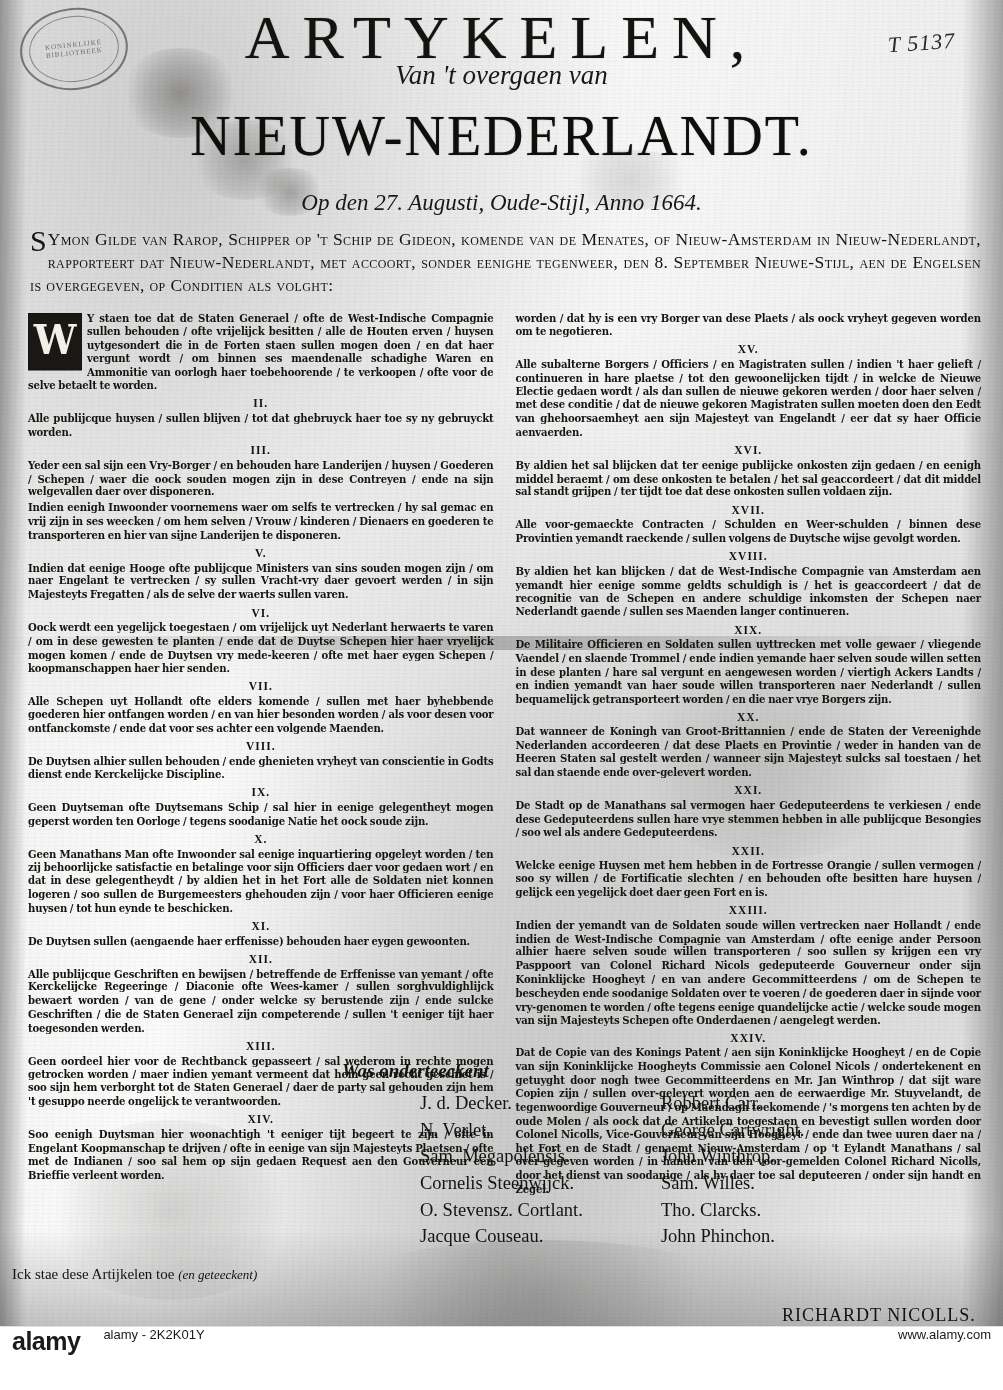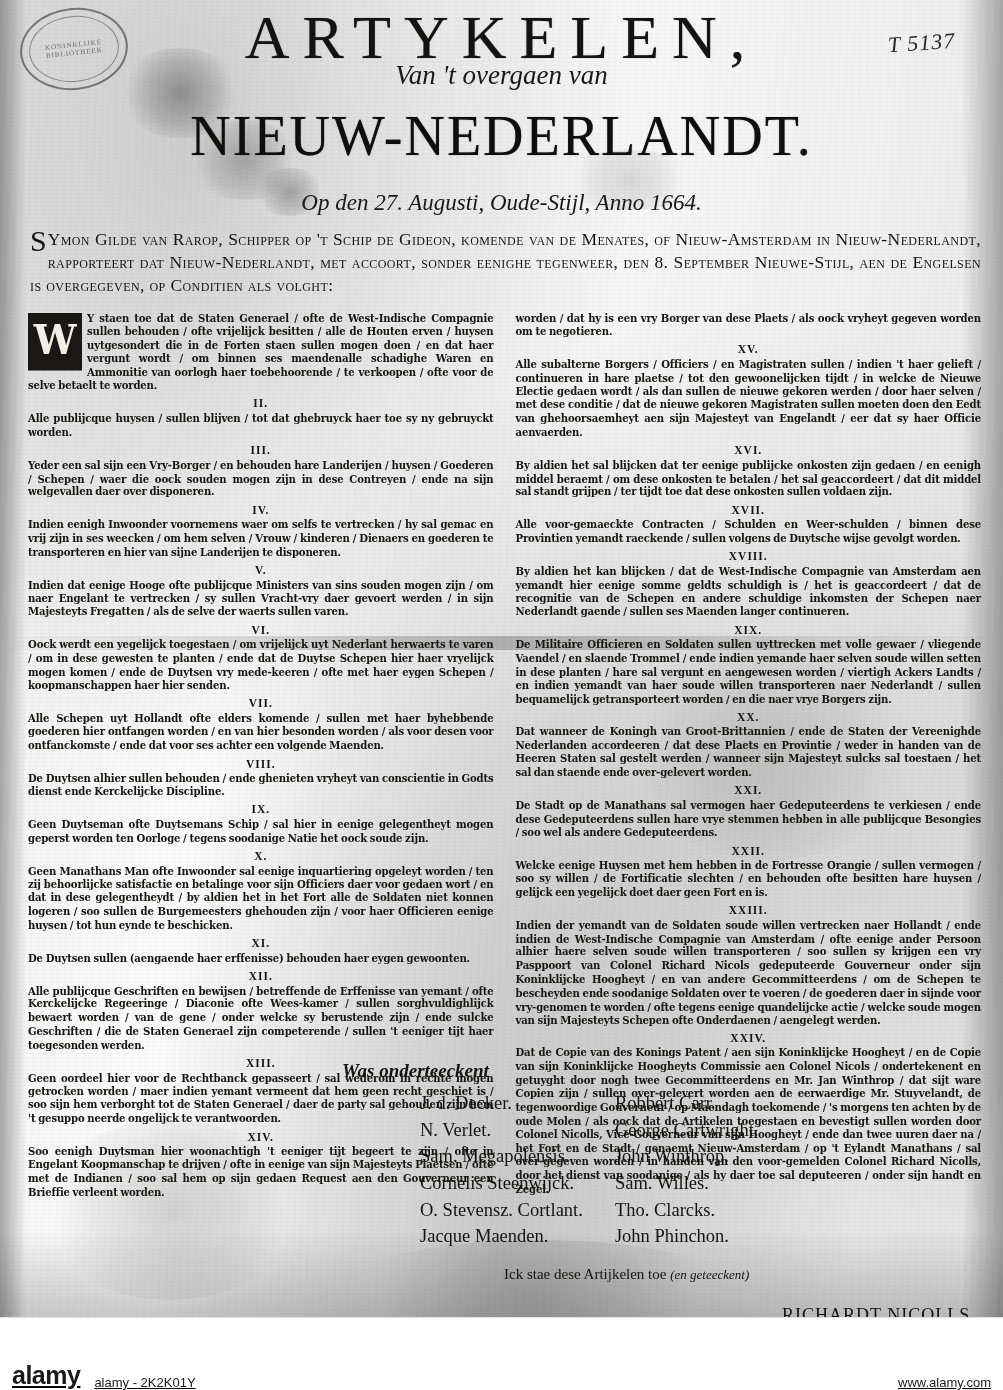--- a/index.html
+++ b/index.html
@@ -207,66 +207,65 @@
     font-family: "Liberation Serif", serif;
     font-style: italic;
     font-weight: 700;
     font-size: 19px;
     margin-left: 330px;
   }
   .sig-cols {
     display: flex;
     margin-top: 8px;
     margin-left: 408px;
-    gap: 32px;
+    gap: 78px;
     font-size: 18.5px;
     line-height: 1.44;
     font-family: "Liberation Serif", serif;
   }
   .sig-cols div { white-space: nowrap; }
   .sig-note {
     margin-top: 16px;
-    margin-left: 492px;
     font-size: 15px;
     font-family: "Liberation Serif", serif;
   }
   .sig-note .paren { font-style: italic; font-size: 13px; }
   .sig-final {
     margin-top: 22px;
     margin-left: 770px;
     font-size: 18px;
     letter-spacing: 1px;
     font-variant: small-caps;
     font-family: "Liberation Serif", serif;
   }
 
   
   .footer {
     position: absolute;
     left: 0; bottom: 0;
-    width: 1003px; height: 73px;
+    width: 1003px; height: 64px;
     background: #ffffff;
     border-top: 1px solid #e2e2e2;
     display: flex;
-    align-items: flex-end;
+    align-items: flex-start;
     padding-left: 12px;
     box-sizing: border-box;
     font-family: "Liberation Sans", sans-serif;
-    text-decoration: underline;
   }
   .alamy-logo {
     font-size: 25px;
     font-weight: 700;
     color: #1a1a1a;
     letter-spacing: -0.5px;
     margin-right: 14px;
   }
   .footer-text {
     font-size: 13px;
     color: #1a1a1a;
+    margin-left: 9px;
   }
   .footer-id {
     margin-left: auto;
     margin-right: 12px;
     font-size: 13px;
     color: #1a1a1a;
   }
 </style>
 </head>
 <body>
@@ -303,21 +302,20 @@
   <span class="dropS">S</span><span class="sc">Ymon Gilde van Rarop, Schipper op 't Schip de Gideon, komende van de Menates, of Nieuw-Amsterdam in Nieuw-Nederlandt, rapporteert dat Nieuw-Nederlandt, met accoort, sonder eenighe tegenweer, den 8. September Nieuwe-Stijl, aen de Engelsen is overgegeven, op Conditien als volght:</span>
 </div>
 
 <div class="body-wrap">
   <div class="col gothic" id="col-left">
       <p class="para first"><span class="initial-W">W</span><span>Y staen toe dat de Staten Generael / ofte de West-Indische Compagnie sullen behouden / ofte vrijelijck besitten / alle de Houten erven / huysen uytgesondert die in de Forten staen sullen mogen doen / en dat haer vergunt wordt / om binnen ses maendenalle schadighe Waren en Ammonitie van oorlogh haer toebehoorende / te verkoopen / ofte voor de selve betaelt te worden.</span></p>
       <div class="artnum">II.</div>
       <p class="para"><span>Alle publijcque huysen / sullen blijven / tot dat ghebruyck haer toe sy ny gebruyckt worden.</span></p>
       <div class="artnum">III.</div>
       <p class="para"><span>Yeder een sal sijn een Vry-Borger / en behouden hare Landerijen / huysen / Goederen / Schepen / waer die oock souden mogen zijn in dese Contreyen / ende na sijn welgevallen daer over disponeren.</span></p>
-      <div class="artnum">IV.</div>
       <p class="para"><span>Indien eenigh Inwoonder voornemens waer om selfs te vertrecken / hy sal gemac en vrij zijn in ses weecken / om hem selven / Vrouw / kinderen / Dienaers en goederen te transporteren en hier van sijne Landerijen te disponeren.</span></p>
       <div class="artnum">V.</div>
       <p class="para"><span>Indien dat eenige Hooge ofte publijcque Ministers van sins souden mogen zijn / om naer Engelant te vertrecken / sy sullen Vracht-vry daer gevoert werden / in sijn Majesteyts Fregatten / als de selve der waerts sullen varen.</span></p>
       <div class="artnum">VI.</div>
       <p class="para"><span>Oock werdt een yegelijck toegestaen / om vrijelijck uyt Nederlant herwaerts te varen / om in dese gewesten te planten / ende dat de Duytse Schepen hier haer vryelijck mogen komen / ende de Duytsen vry mede-keeren / ofte met haer eygen Schepen / koopmanschappen haer hier senden.</span></p>
       <div class="artnum">VII.</div>
       <p class="para"><span>Alle Schepen uyt Hollandt ofte elders komende / sullen met haer byhebbende goederen hier ontfangen worden / en van hier besonden worden / als voor desen voor ontfanckomste / ende dat voor ses achter een volgende Maenden.</span></p>
       <div class="artnum">VIII.</div>
       <p class="para"><span>De Duytsen alhier sullen behouden / ende ghenieten vryheyt van conscientie in Godts dienst ende Kerckelijcke Discipline.</span></p>
       <div class="artnum">IX.</div>
@@ -360,21 +358,21 @@
 
 <div class="sig-block">
   <div class="sig-head">Was onderteeckent</div>
   <div class="sig-cols">
     <div id="sig-left">
         <div>J. d. Decker.</div>
         <div>N. Verlet.</div>
         <div>Sam. Megapolensis.</div>
         <div>Cornelis Steenwijck.</div>
         <div>O. Stevensz. Cortlant.</div>
-        <div>Jacque Maenden.</div>
+        <div>Jacque Couseau.</div>
       </div>
     <div id="sig-right">
         <div>Robbert Carr.</div>
         <div>George Cartwright.</div>
         <div>John Winthrop.</div>
         <div>Sam. Willes.</div>
         <div>Tho. Clarcks.</div>
         <div>John Phinchon.</div>
       </div>
   </div>

